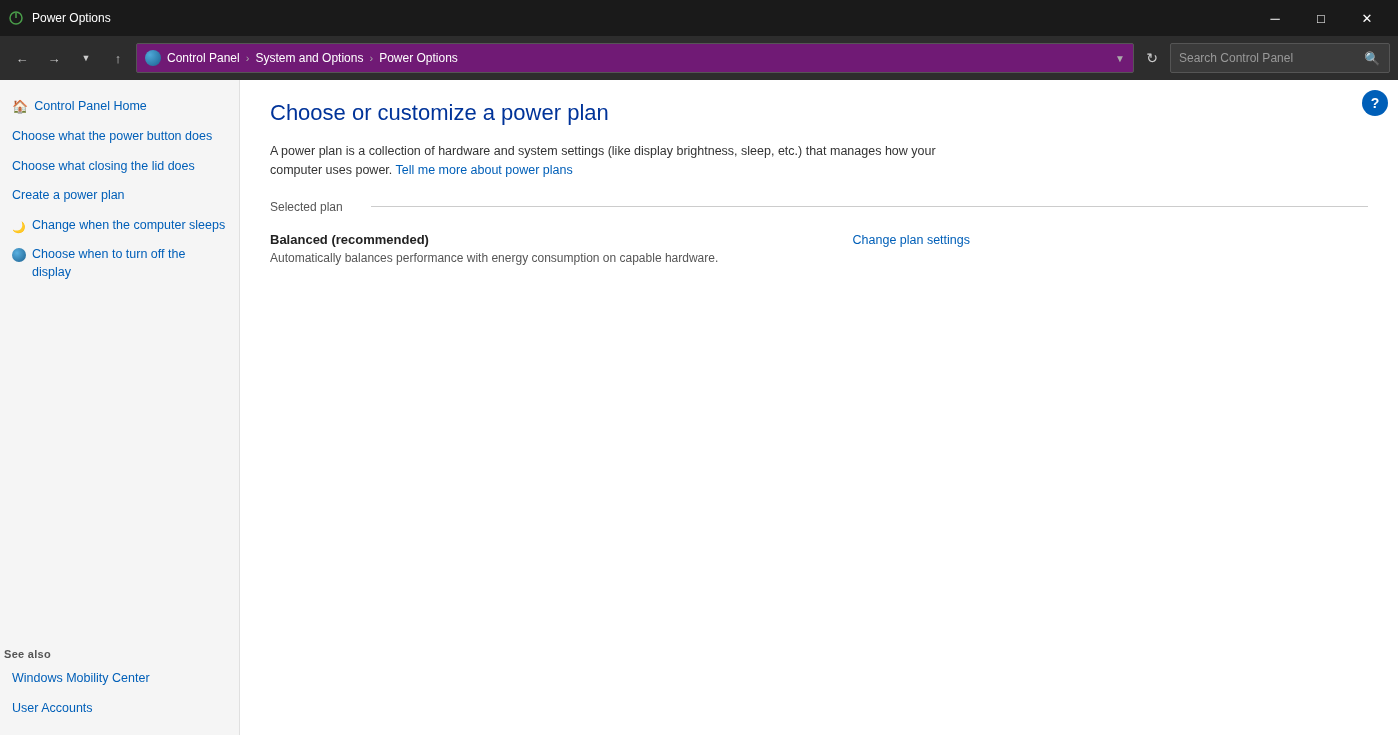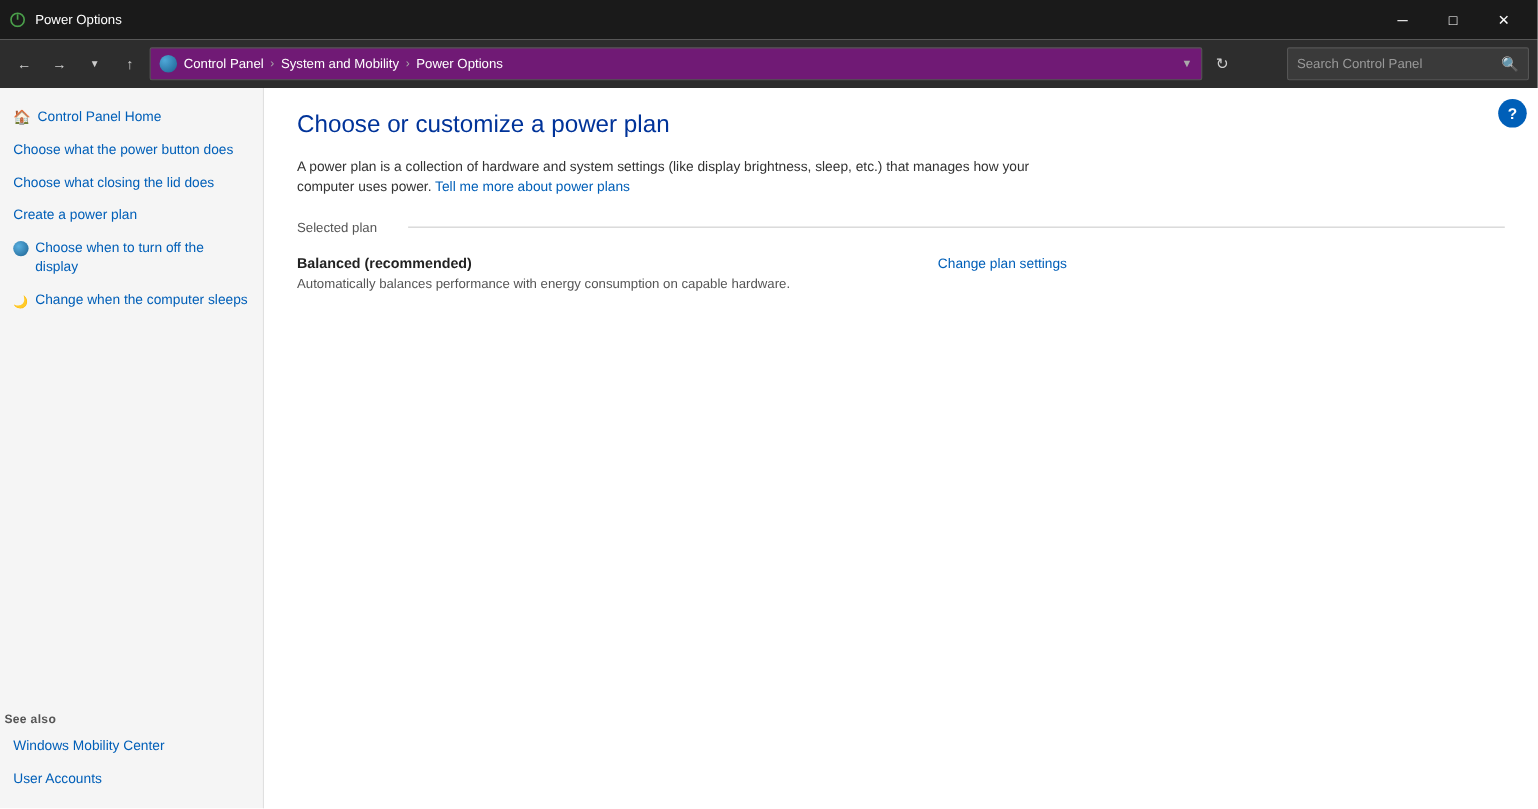--- a/index.html
+++ b/index.html
@@ -102,21 +102,20 @@
     .search-bar {
       width: 220px;
       height: 30px;
       background: #3a3a3a;
       border: 1px solid #555;
       border-radius: 2px;
       display: flex;
       align-items: center;
       padding: 0 8px;
       gap: 6px;
-      margin-left: 41px;
     }
     .search-bar input {
       background: transparent;
       border: none;
       outline: none;
       color: #fff;
       font-size: 12px;
       flex: 1;
       font-family: 'Segoe UI', sans-serif;
     }
@@ -305,21 +304,21 @@
 <div class="navbar">
   <button class="nav-btn">←</button>
   <button class="nav-btn">→</button>
   <button class="nav-btn" style="font-size:9px;">▼</button>
   <button class="nav-btn">↑</button>
 
   <div class="address-bar">
     <div class="address-globe"></div>
     <span style="color:#fff;">Control Panel</span>
     <span class="address-separator">›</span>
-    <span style="color:#fff;">System and Mobility</span>
+    <span style="color:#fff;">System and Options</span>
     <span class="address-separator">›</span>
     <span style="color:#fff;">Power Options</span>
     <span class="address-chevron">▼</span>
   </div>
 
   <button class="refresh-btn">↻</button>
 
   <div class="search-bar">
     <input type="text" placeholder="Search Control Panel" style="">
     <button class="search-icon-btn">
@@ -338,26 +337,26 @@
     <a class="sidebar-nav-link">
       <span>Choose what the power button does</span>
     </a>
     <a class="sidebar-nav-link">
       <span>Choose what closing the lid does</span>
     </a>
     <a class="sidebar-nav-link">
       <span>Create a power plan</span>
     </a>
     <a class="sidebar-nav-link">
+      <span class="sidebar-link-moon"></span>
+      <span>Change when the computer sleeps</span>
+    </a>
+    <a class="sidebar-nav-link">
       <span class="sidebar-link-globe"></span>
       <span>Choose when to turn off the display</span>
-    </a>
-    <a class="sidebar-nav-link">
-      <span class="sidebar-link-moon"></span>
-      <span>Change when the computer sleeps</span>
     </a>
 
     <div class="sidebar-spacer"></div>
 
     <div class="sidebar-section-title">See also</div>
     <a class="sidebar-nav-link">
       <span>Windows Mobility Center</span>
     </a>
     <a class="sidebar-nav-link">
       <span>User Accounts</span>

